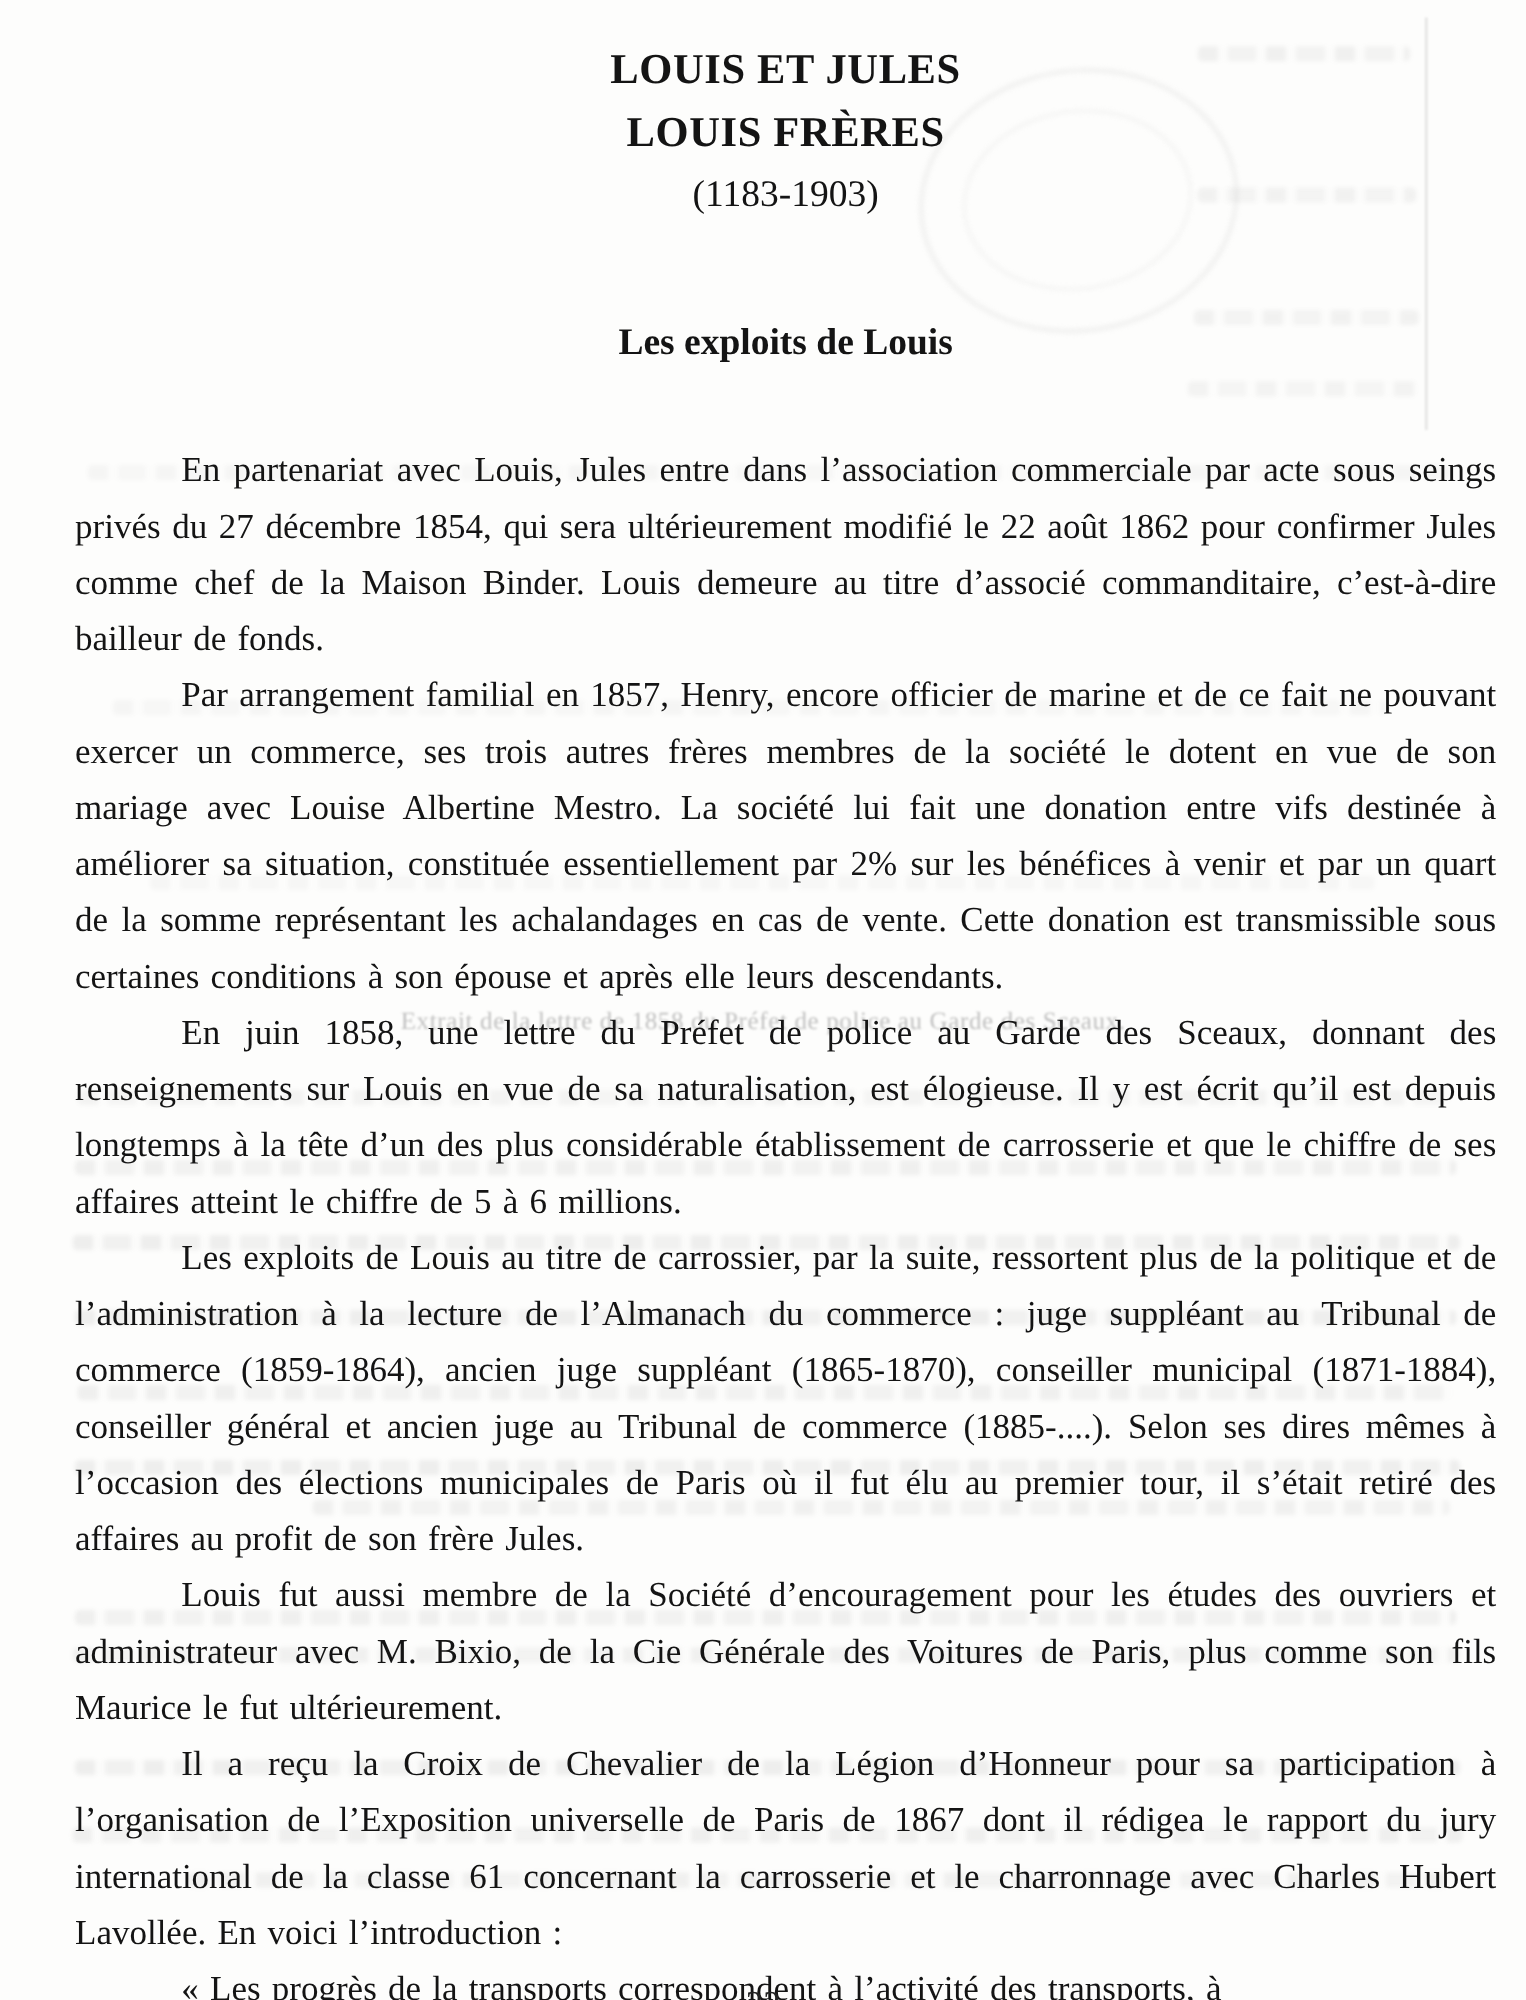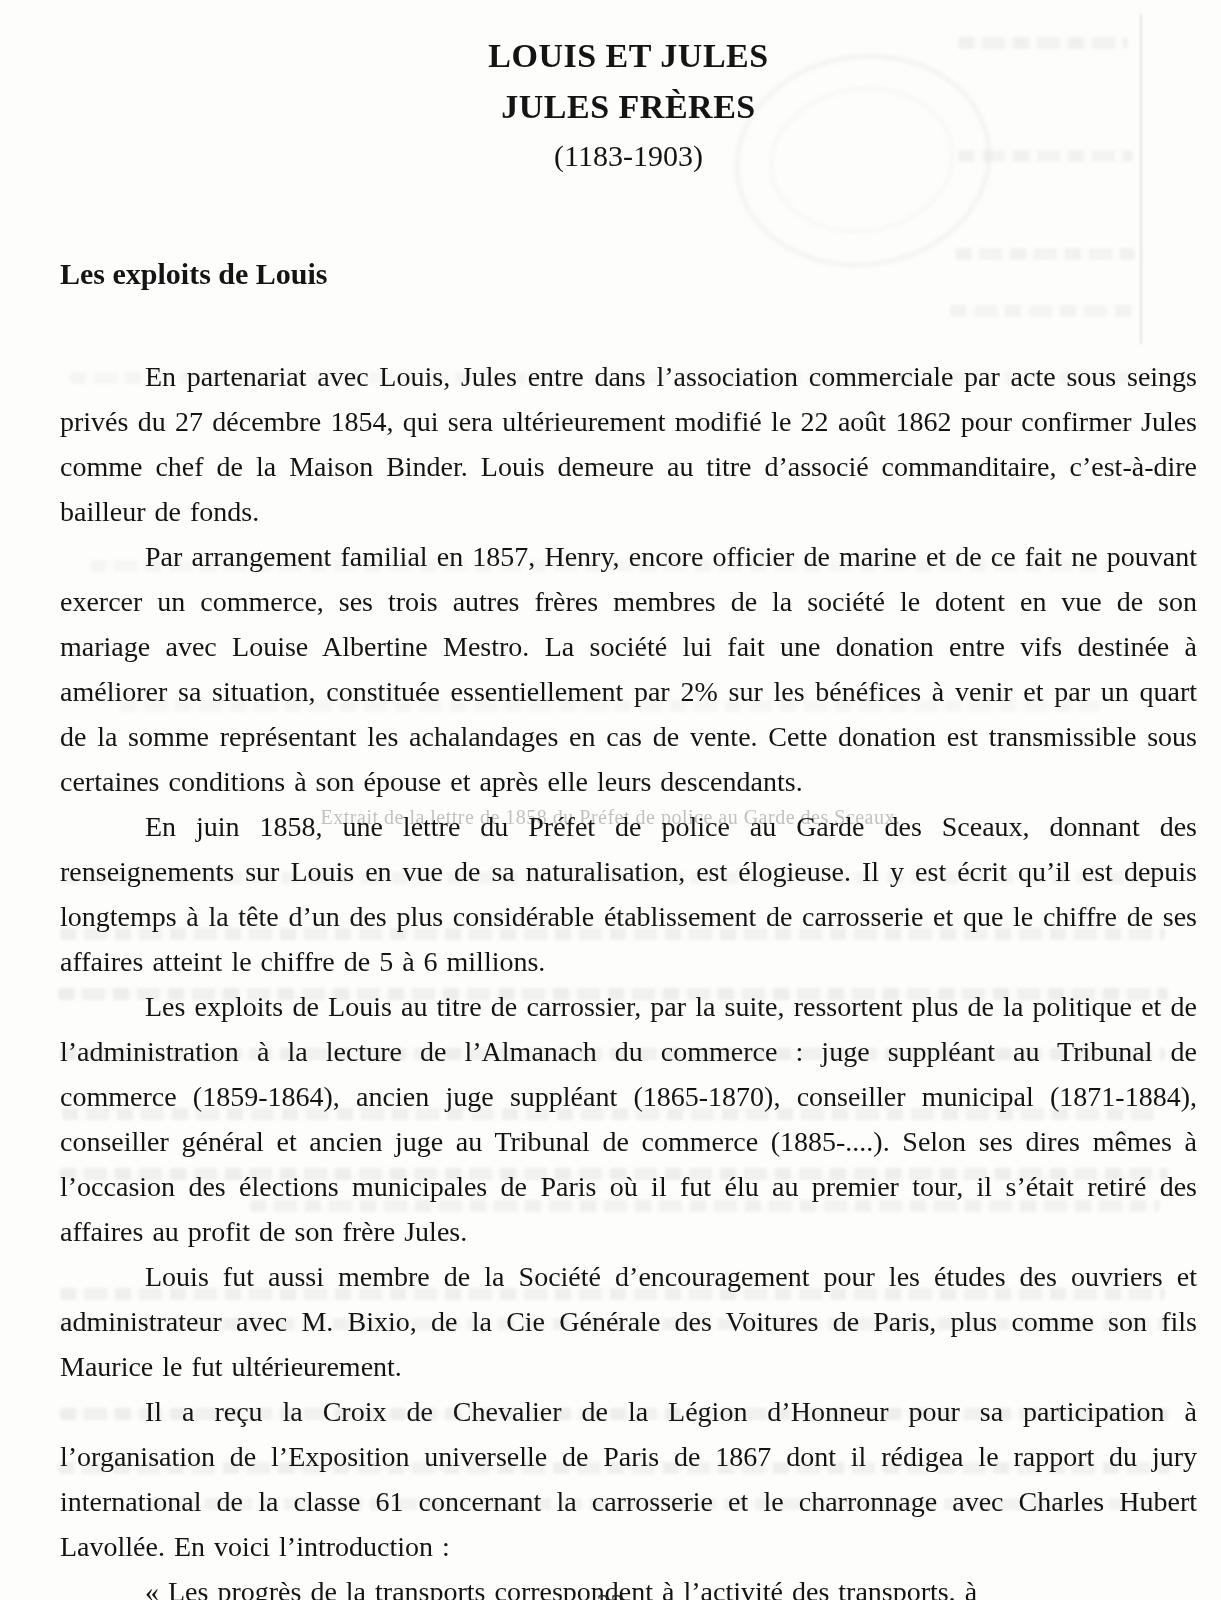--- a/index.html
+++ b/index.html
@@ -79,21 +79,21 @@
   .title-years {
     font-size: 30px;
     line-height: 46px;
     margin-top: 1px;
     font-weight: normal;
   }
   .section-heading {
     font-weight: bold;
     font-size: 30px;
     margin: 78px 0 0 0;
-    text-align: left;
+    text-align: center;
   }
   .body-text { margin-top: 63px; }
   .body-text p {
     margin: 0;
     font-size: 28px;
     line-height: 45px;
     text-align: justify;
     text-indent: 85px;
     word-spacing: 2px;
   }
@@ -135,21 +135,21 @@
         <div class="bleed-line" style="top: 1408px; left: 60px; width: 1108px; opacity: 0.6;"></div>
         <div class="bleed-line" style="top: 1462px; left: 58px; width: 1112px; opacity: 0.55;"></div>
         <div class="bleed-line" style="top: 1498px; left: 150px; width: 1010px; opacity: 0.5;"></div>
       </div>
     <div class="bleed-caption" style="top: 806px;">Extrait de la lettre de 1858 du Préfet de police au Garde des Sceaux.</div>
   </div>
 
   <div class="content">
     <div class="title-block">
       <div class="title-line">LOUIS ET JULES</div>
-      <div class="title-line">JULES FRÈRES</div>
+      <div class="title-line">LOUIS FRÈRES</div>
       <div class="title-years">(1183-1903)</div>
     </div>
 
     <div class="section-heading">Les exploits de Louis</div>
 
     <div class="body-text">
       <p>En partenariat avec Louis, Jules entre dans l’association commerciale par acte sous seings privés du 27 décembre 1854, qui sera ultérieurement modifié le 22 août 1862 pour confirmer Jules comme chef de la Maison Binder. Louis demeure au titre d’associé commanditaire, c’est-à-dire bailleur de fonds.</p>
       <p>Par arrangement familial en 1857, Henry, encore officier de marine et de ce fait ne pouvant exercer un commerce, ses trois autres frères membres de la société le dotent en vue de son mariage avec Louise Albertine Mestro. La société lui fait une donation entre vifs destinée à améliorer sa situation, constituée essentiellement par 2% sur les bénéfices à venir et par un quart de la somme représentant les achalandages en cas de vente. Cette donation est transmissible sous certaines conditions à son épouse et après elle leurs descendants.</p>
       <p>En juin 1858, une lettre du Préfet de police au Garde des Sceaux, donnant des renseignements sur Louis en vue de sa naturalisation, est élogieuse. Il y est écrit qu’il est depuis longtemps à la tête d’un des plus considérable établissement de carrosserie et que le chiffre de ses affaires atteint le chiffre de 5 à 6 millions.</p>
       <p>Les exploits de Louis au titre de carrossier, par la suite, ressortent plus de la politique et de l’administration à la lecture de l’Almanach du commerce : juge suppléant au Tribunal de commerce (1859-1864), ancien juge suppléant (1865-1870), conseiller municipal (1871-1884), conseiller général et ancien juge au Tribunal de commerce (1885-....). Selon ses dires mêmes à l’occasion des élections municipales de Paris où il fut élu au premier tour, il s’était retiré des affaires au profit de son frère Jules.</p>

